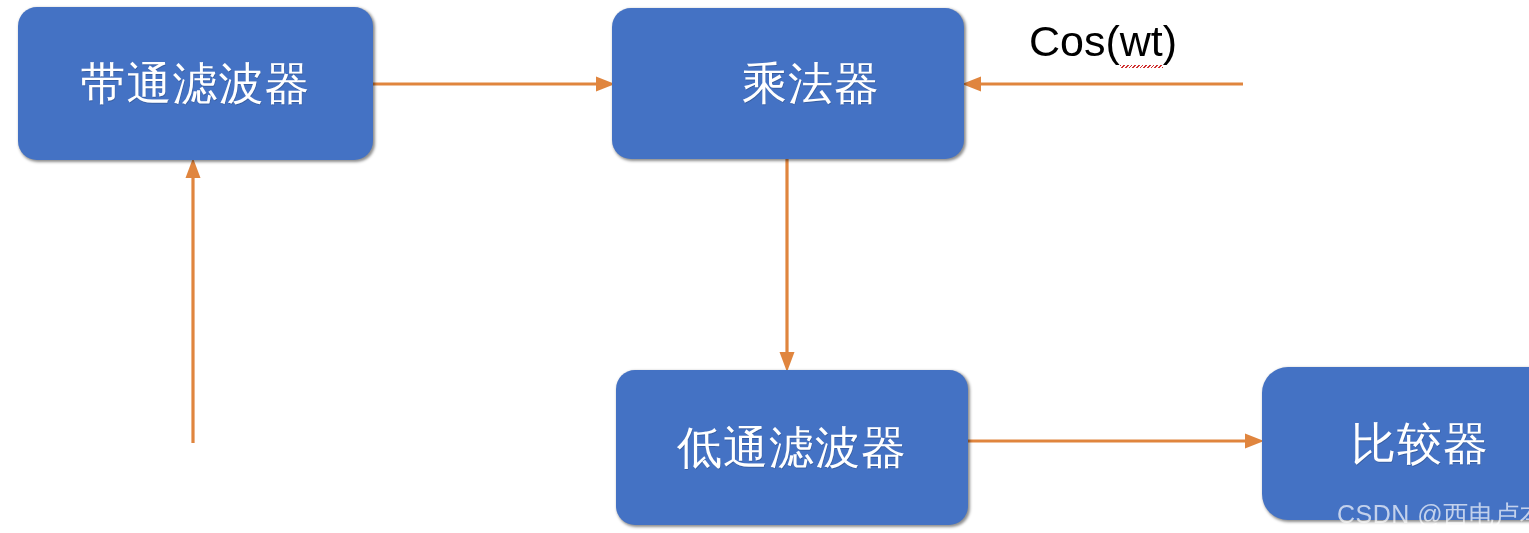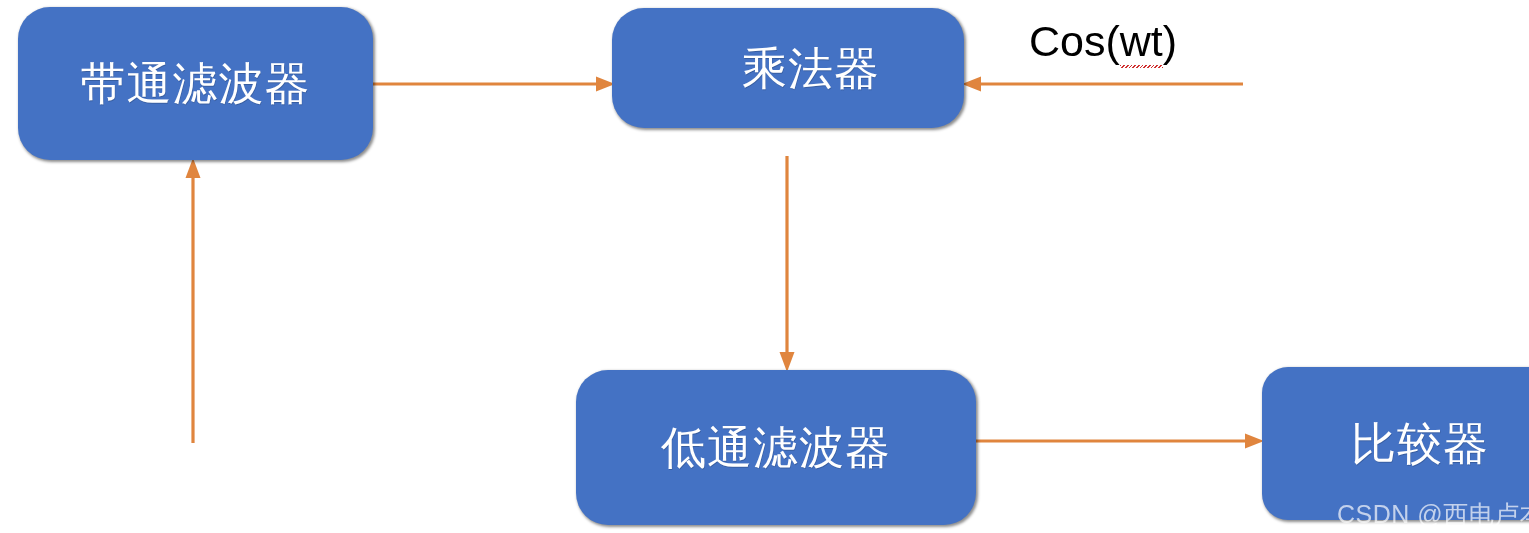--- a/index.html
+++ b/index.html
@@ -11,40 +11,40 @@
     position: relative;
     width: 1529px;
     height: 533px;
     background: #ffffff;
     overflow: hidden;
     font-family: "Liberation Sans", "DejaVu Sans", sans-serif;
   }
   .node {
     position: absolute;
     background: #4472C4;
-    border-radius: 32px;
+    border-radius: 19px;
     box-shadow: 1.5px 1.5px 3px rgba(0,0,0,0.45);
     display: flex;
     align-items: center;
     justify-content: center;
     box-sizing: border-box;
   }
   .node-label {
     color: #ffffff;
     font-size: 45px;
     font-weight: 400;
     letter-spacing: 1px;
     white-space: nowrap;
     line-height: 1;
     text-shadow: 0.5px 0.5px 0.5px rgba(0,0,0,0.18);
   }
   
   #node-bandpass   { left: 18px;   top: 7px;   width: 355px; height: 153px; }
-  #node-multiplier { left: 612px;  top: 8px;   width: 352px; height: 120px; padding-left: 46px; }
-  #node-lowpass    { left: 576px;  top: 370px; width: 400px; height: 155px; }
+  #node-multiplier { left: 612px;  top: 8px;   width: 352px; height: 151px; padding-left: 46px; }
+  #node-lowpass    { left: 616px;  top: 370px; width: 352px; height: 155px; }
   #node-comparator { left: 1262px; top: 367px; width: 300px; height: 153px; border-radius: 26px; }
   #node-comparator .node-label { margin-left: 16px; }
 
   
   .conn {
     position: absolute;
   }
   .conn svg { display: block; overflow: visible; }
 
   .text-label {

